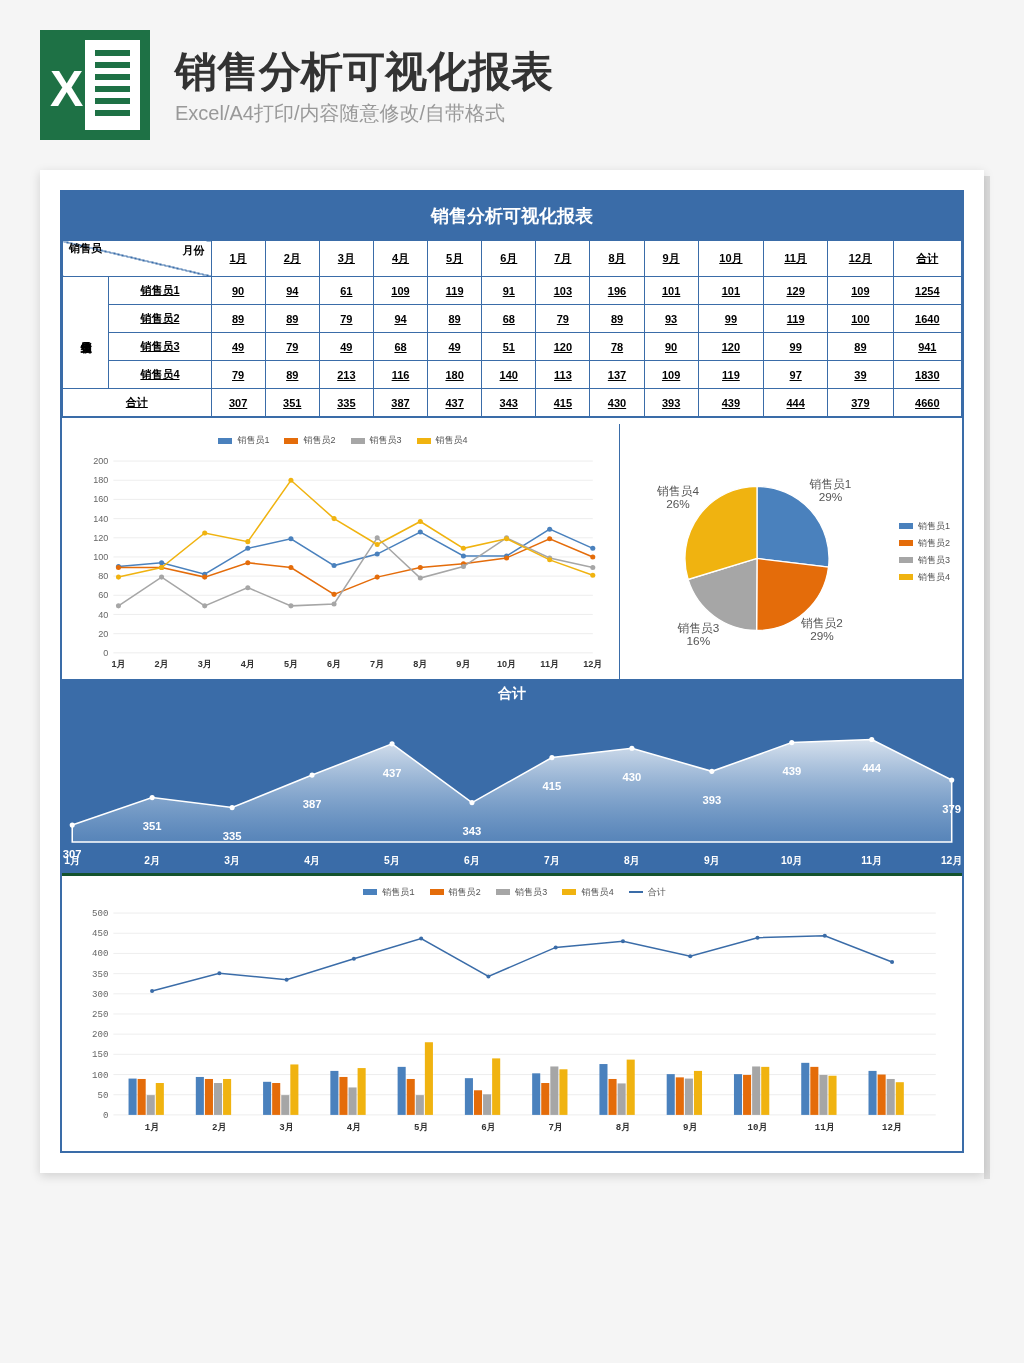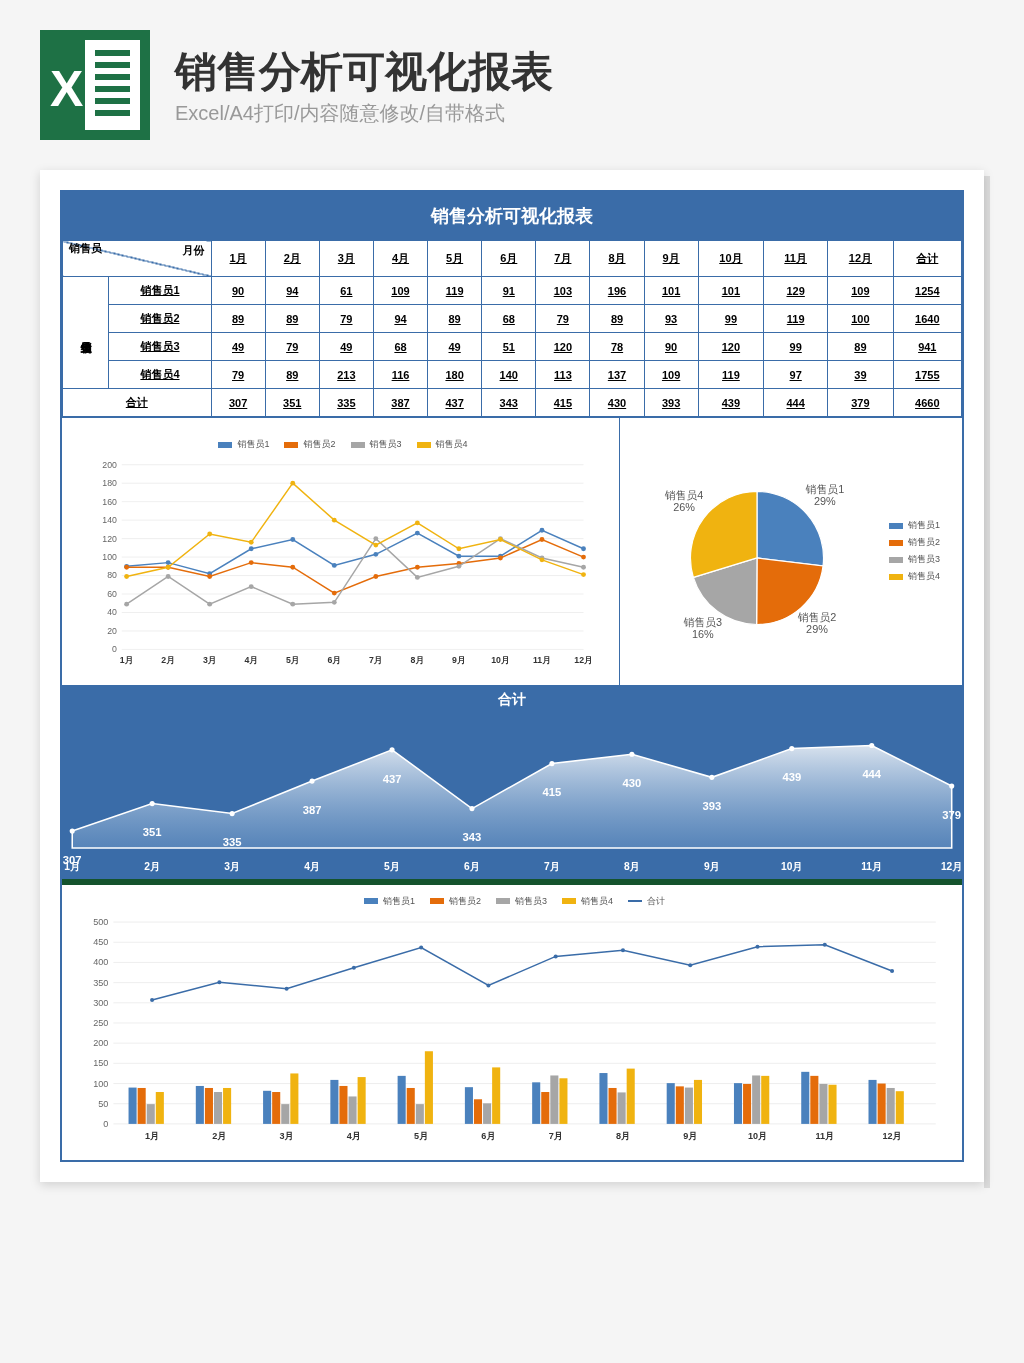--- a/index.html
+++ b/index.html
@@ -15,29 +15,29 @@
   .page::after { content: ""; position: absolute; right: -6px; top: 6px; bottom: -6px; width: 6px; background: rgba(0,0,0,.1); }
   .report { border: 2px solid #3a6ca8; }
   .title-bar { background: #3a6ca8; color: #fff; text-align: center; padding: 12px; font-size: 18px; font-weight: bold; }
   table { width: 100%; border-collapse: collapse; font-size: 11px; text-decoration: underline; }
   th, td { border: 1px solid #3a6ca8; text-align: center; padding: 6px 2px; font-weight: bold; }
   .diag { position: relative; height: 36px; background: linear-gradient(to top right, transparent 49%, #3a6ca8 49% 51%, transparent 51%); }
   .diag .tr { position: absolute; top: 2px; right: 6px; }
   .diag .bl { position: absolute; bottom: 20px; left: 6px; }
   .vert { writing-mode: vertical-rl; text-orientation: upright; }
   .charts-row { display: flex; border-top: 1px solid #3a6ca8; }
-  .chart-box { border-right: 1px solid #3a6ca8; padding: 16px; }
+  .chart-box { border-right: 1px solid #3a6ca8; padding: 6px; margin-top: 6px; }
   .chart-box:last-child { border-right: none; }
   .legend { text-align: center; font-size: 9px; color: #555; padding: 4px; }
   .legend span { margin: 0 5px; }
   .sw { display: inline-block; width: 14px; height: 6px; vertical-align: middle; margin-right: 2px; }
   svg { display: block; }
   .area-chart { background: #3a6ca8; position: relative; }
   .area-title { text-align: center; color: #fff; font-weight: bold; padding: 6px; font-size: 14px; }
-  .bar-combo { padding: 6px; border-top: 6px solid #14532d; }
+  .bar-combo { padding: 6px; border-top: 3px solid #14532d; font-family: Liberation Mono, monospace; }
   .pie-label { font-size: 9px; fill: #555; }
 </style>
 </head>
 <body>
 
 <div class="header">
   <div class="excel-icon">
       <span class="excel-letter">X</span>
     </div>
   <div class="header-text">
@@ -129,21 +129,21 @@
             <td>213</td>
             <td>116</td>
             <td>180</td>
             <td>140</td>
             <td>113</td>
             <td>137</td>
             <td>109</td>
             <td>119</td>
             <td>97</td>
             <td>39</td>
-            <td>1755</td>
+            <td>1830</td>
           </tr>
           <tr>
             <td colspan="2">合计</td>
             <td>307</td>
             <td>351</td>
             <td>335</td>
             <td>387</td>
             <td>437</td>
             <td>343</td>
             <td>415</td>

